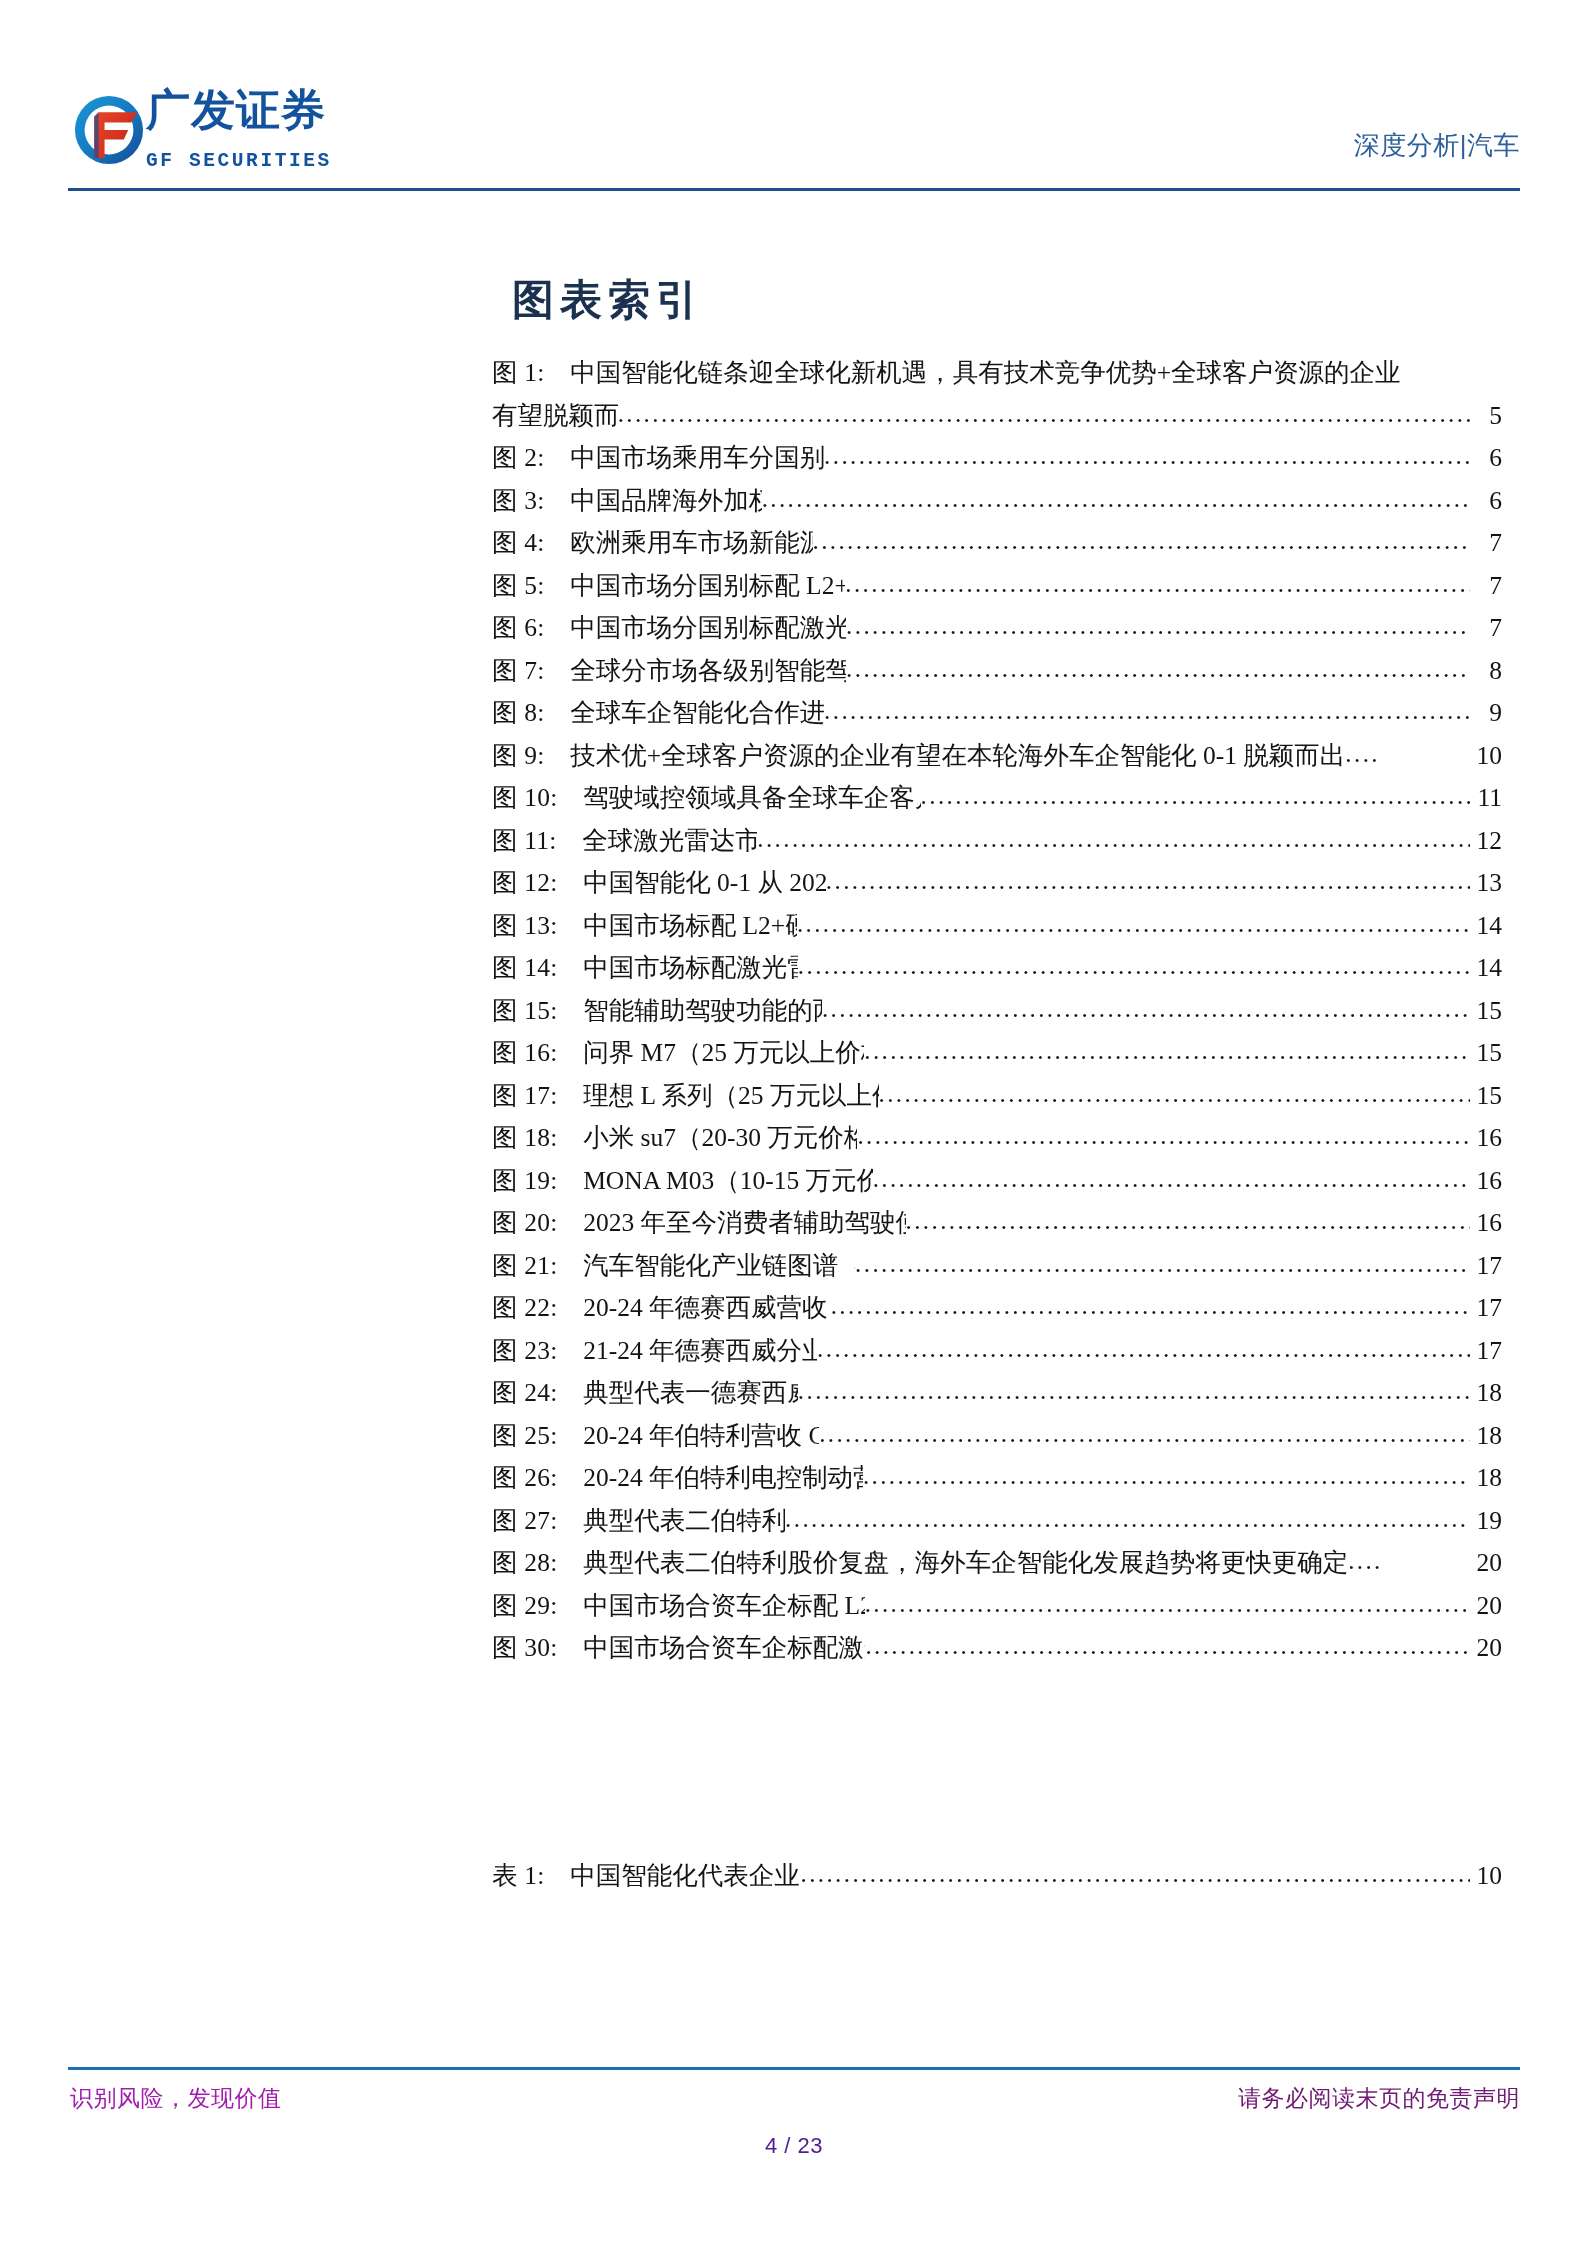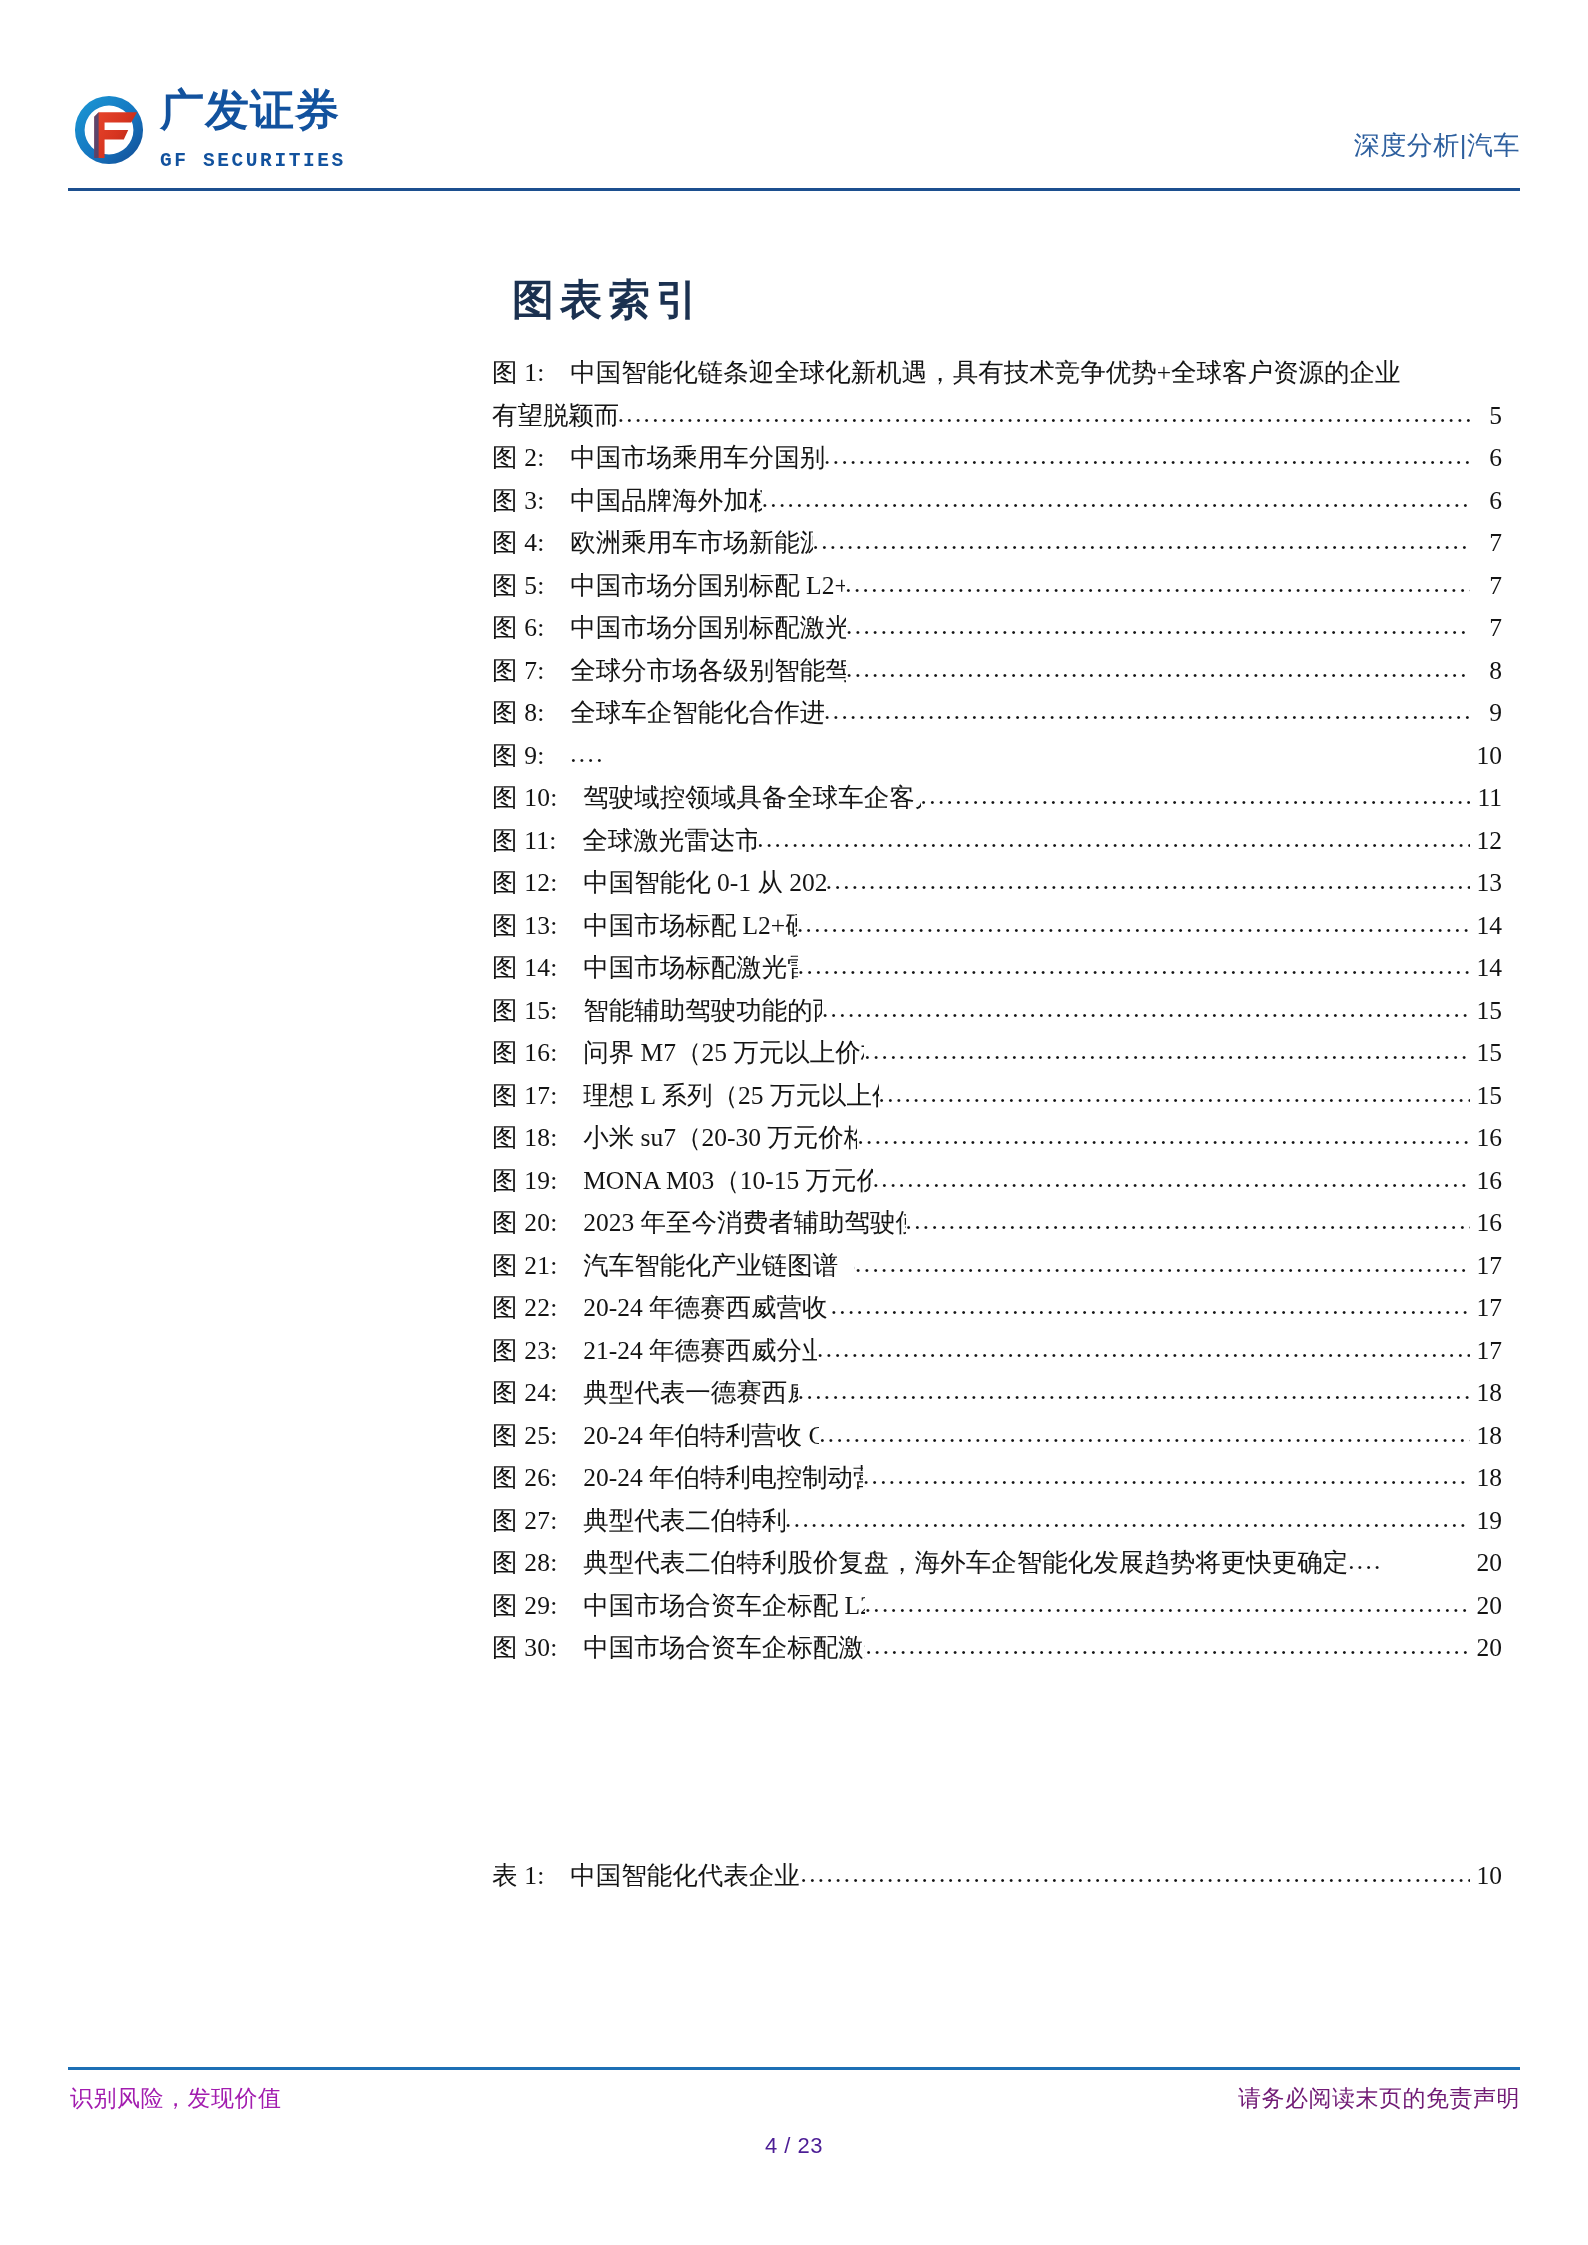--- a/index.html
+++ b/index.html
@@ -36,21 +36,20 @@
     width: 1452px;
     height: 3px;
     background: #1c4f8f;
   }
   .logo-wrap {
     position: absolute;
     left: 72px;
     top: 88px;
     display: flex;
     align-items: center;
-    gap: 14px;
   }
   .logo-mark {
     width: 74px;
     height: 74px;
     flex: 0 0 auto;
   }
   .logo-text-block {
     display: flex;
     flex-direction: column;
     justify-content: center;
@@ -315,20 +314,21 @@
         <div class="toc-row">
           <span class="toc-label">图 8: </span>
           <span class="toc-title-text">全球车企智能化合作进展不完全梳理</span>
           <span class="toc-dots">........................................................................................................................</span>
           <span class="toc-page">9</span>
         </div>
       </a>
       <a class="toc-entry" href="#">
         <div class="toc-row">
           <span class="toc-label">图 9: </span>
+          <span class="toc-title-text">技术优+全球客户资源的企业有望在本轮海外车企智能化 0-1 脱颖而出</span>
           <span class="toc-dots">....</span>
           <span class="toc-page">10</span>
         </div>
       </a>
       <a class="toc-entry" href="#">
         <div class="toc-row">
           <span class="toc-label">图 10: </span>
           <span class="toc-title-text">驾驶域控领域具备全球车企客户资源的企业优势逐步凸显</span>
           <span class="toc-dots">........................................................................................................................</span>
           <span class="toc-page">11</span>

